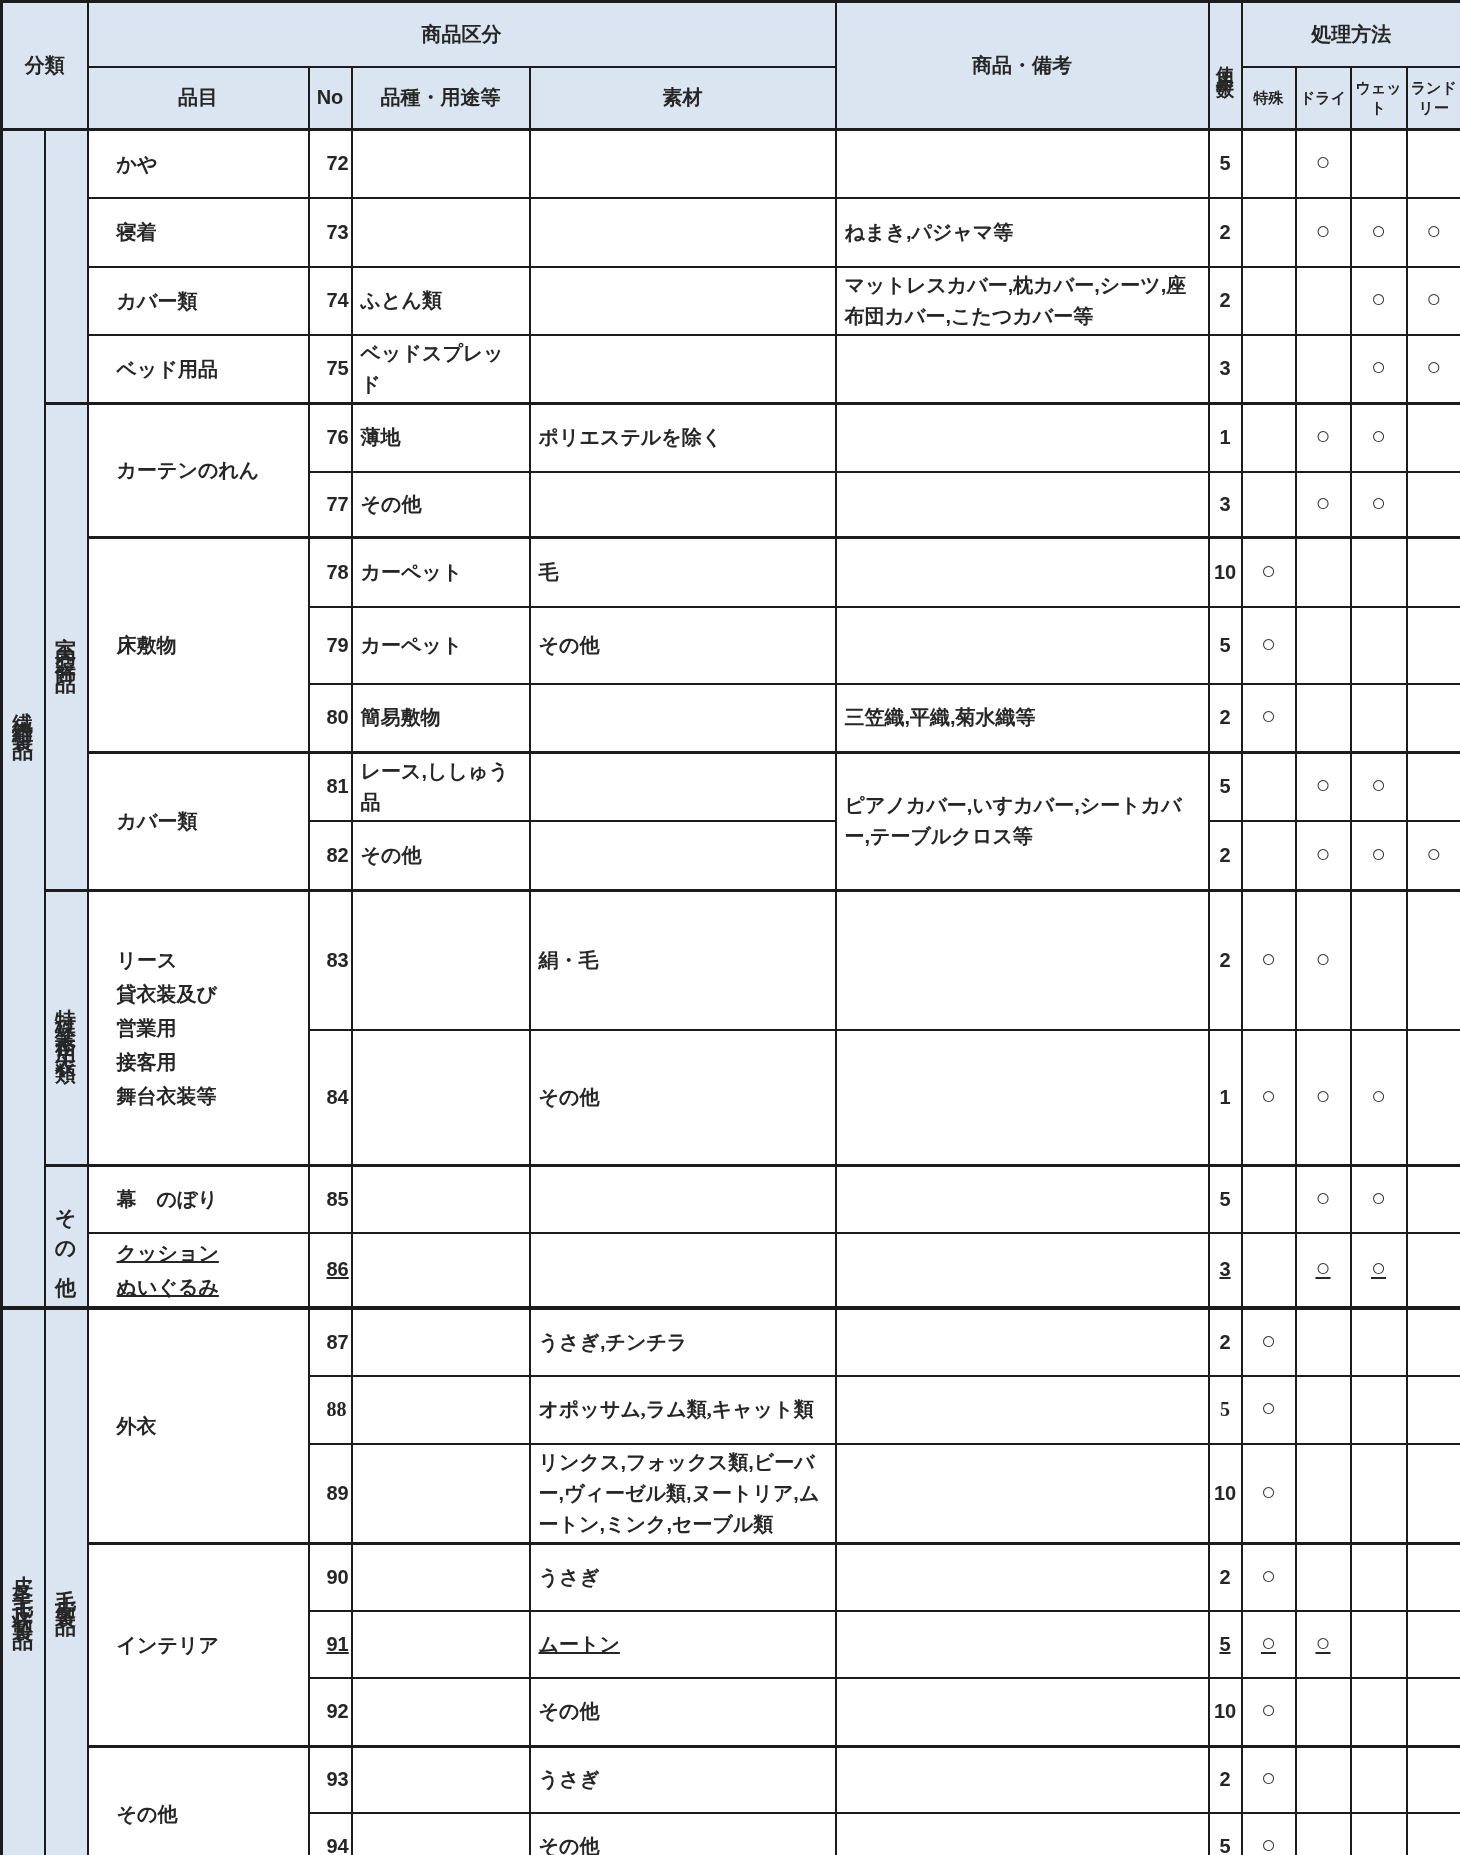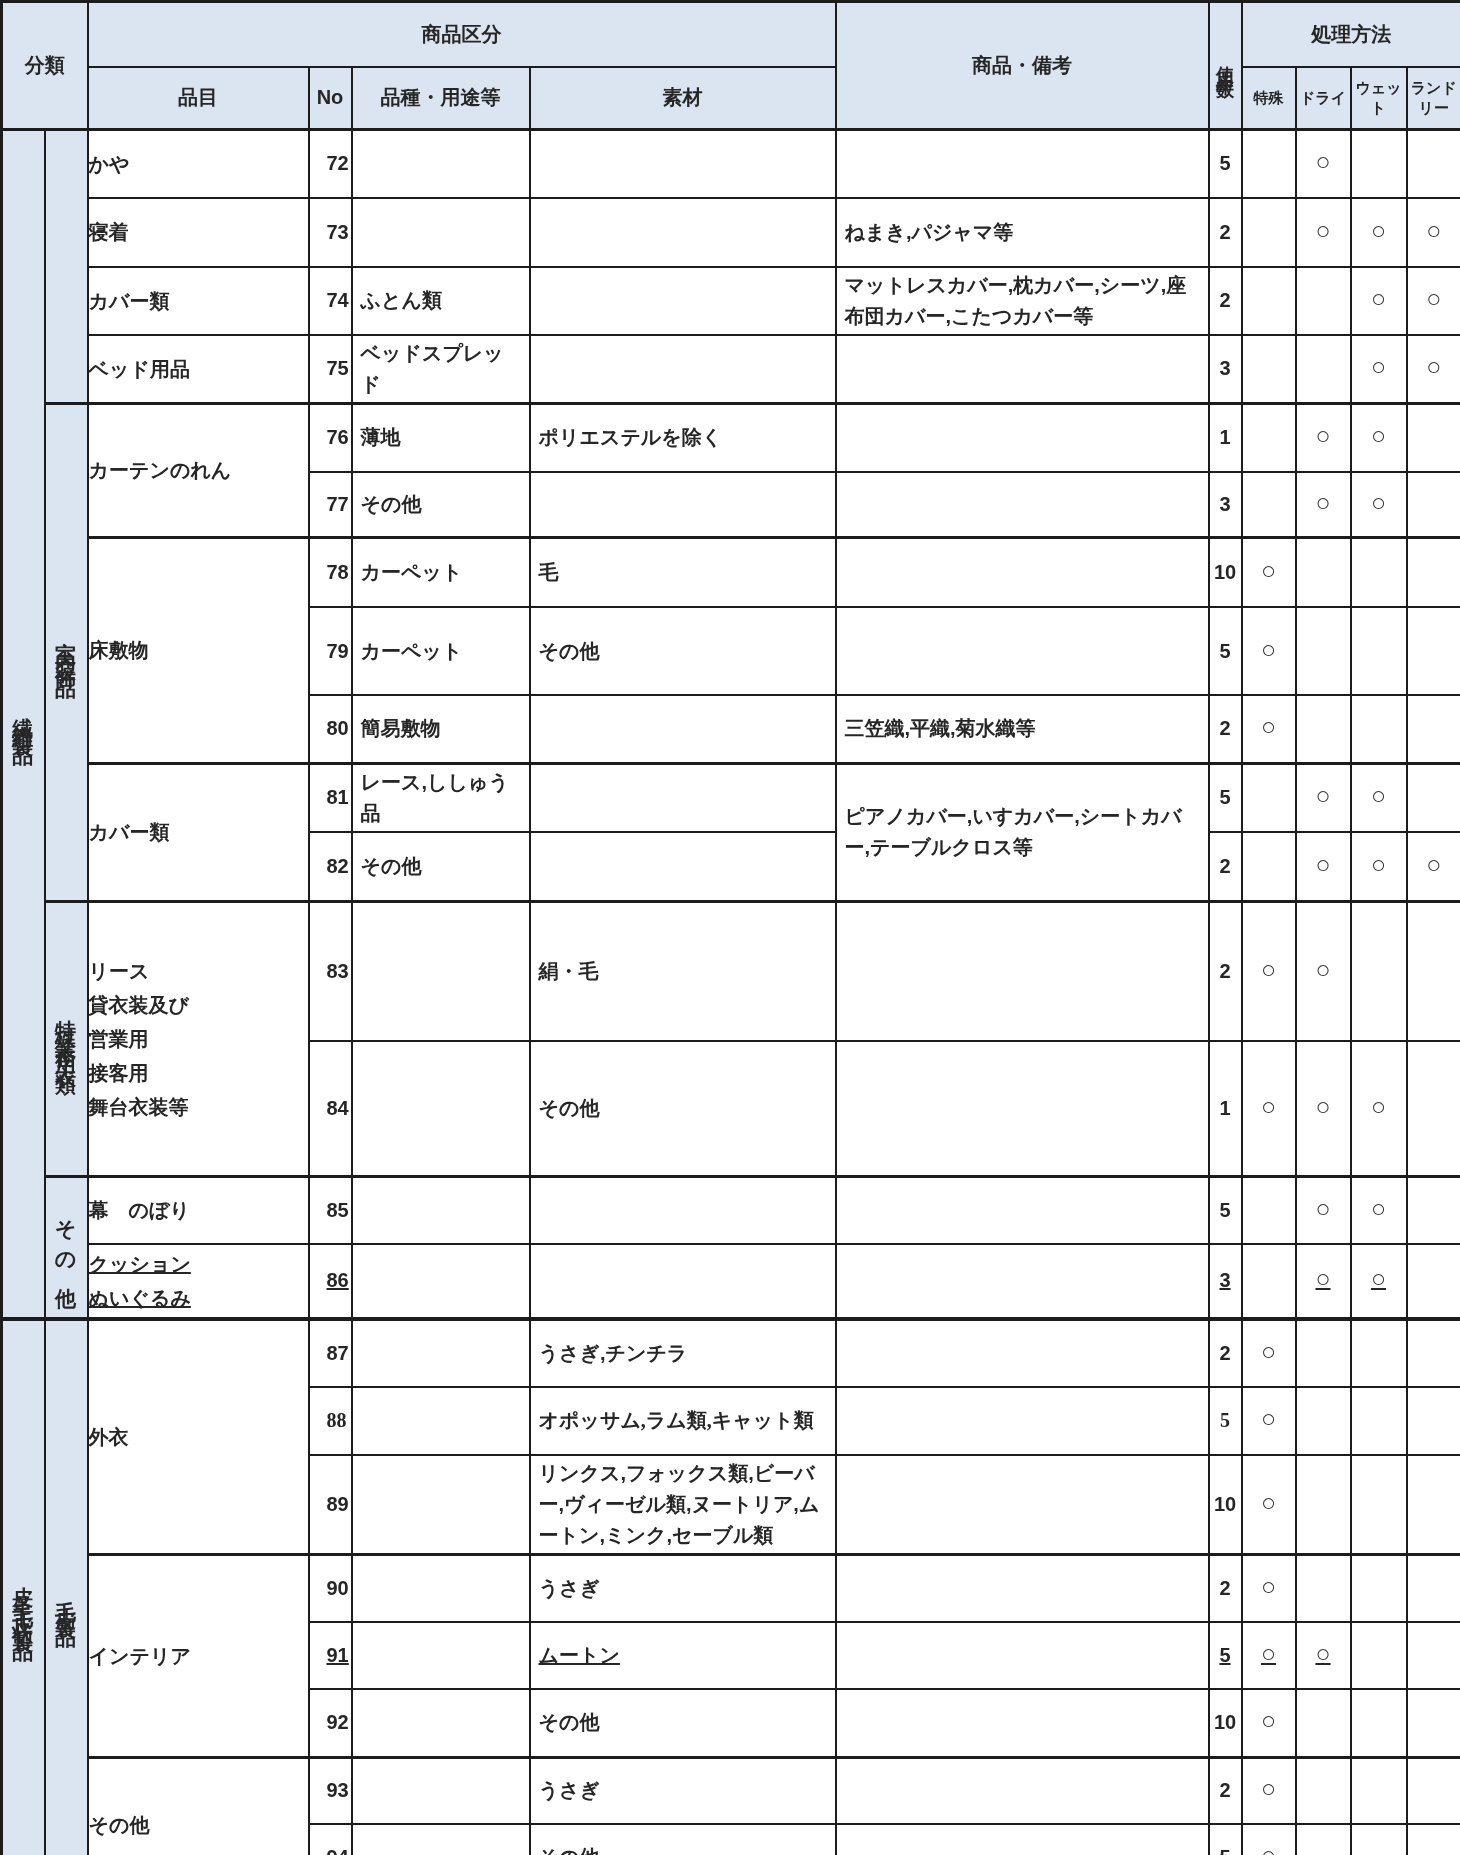--- a/index.html
+++ b/index.html
@@ -29,21 +29,21 @@
   th.cat{background:#dbe5f1;text-align:center;padding:2px;}
   .vert{
     writing-mode:vertical-rl;
     text-orientation:upright;
     display:inline-block;
     letter-spacing:9px;
     line-height:1;
     font-size:21px;
   }
   .vert.small{letter-spacing:5px;font-size:18px;}
-  td.item{text-align:left;white-space:pre-line;line-height:1.7;padding-left:0;}
+  td.item{text-align:left;white-space:pre-line;line-height:1.7;padding-left:28px;}
   td.no{text-align:center;padding:2px 17px;}
   td.variety,td.material,td.remarks{text-align:left;}
   td.years{text-align:center;padding:2px 0;}
   td.mcol{text-align:center;padding:0;}
   .circle{font-size:25px;font-weight:400;color:#3a3a3a;line-height:1;}
   tr.gs td,tr.gs th{border-top-width:3px;}
   tr.sec td,tr.sec th{border-top-width:4px;margin-top:48px;}
   thead tr.h2 th,thead tr.h1 th[rowspan="2"]{border-bottom-width:3px;}
 </style>
 </head>
@@ -163,21 +163,21 @@
         <td class="no">78</td>
         <td class="variety">カーペット</td>
         <td class="material">毛</td>
         <td class="remarks" rowspan="1"></td>
         <td class="years">10</td>
         <td class="mcol"><span class="circle">○</span></td>
         <td class="mcol"></td>
         <td class="mcol"></td>
         <td class="mcol"></td>
       </tr>
-      <tr style="height: 88px;">
+      <tr style="height: 77px;">
         <td class="no">79</td>
         <td class="variety">カーペット</td>
         <td class="material">その他</td>
         <td class="remarks" rowspan="1"></td>
         <td class="years">5</td>
         <td class="mcol"><span class="circle">○</span></td>
         <td class="mcol"></td>
         <td class="mcol"></td>
         <td class="mcol"></td>
       </tr>

